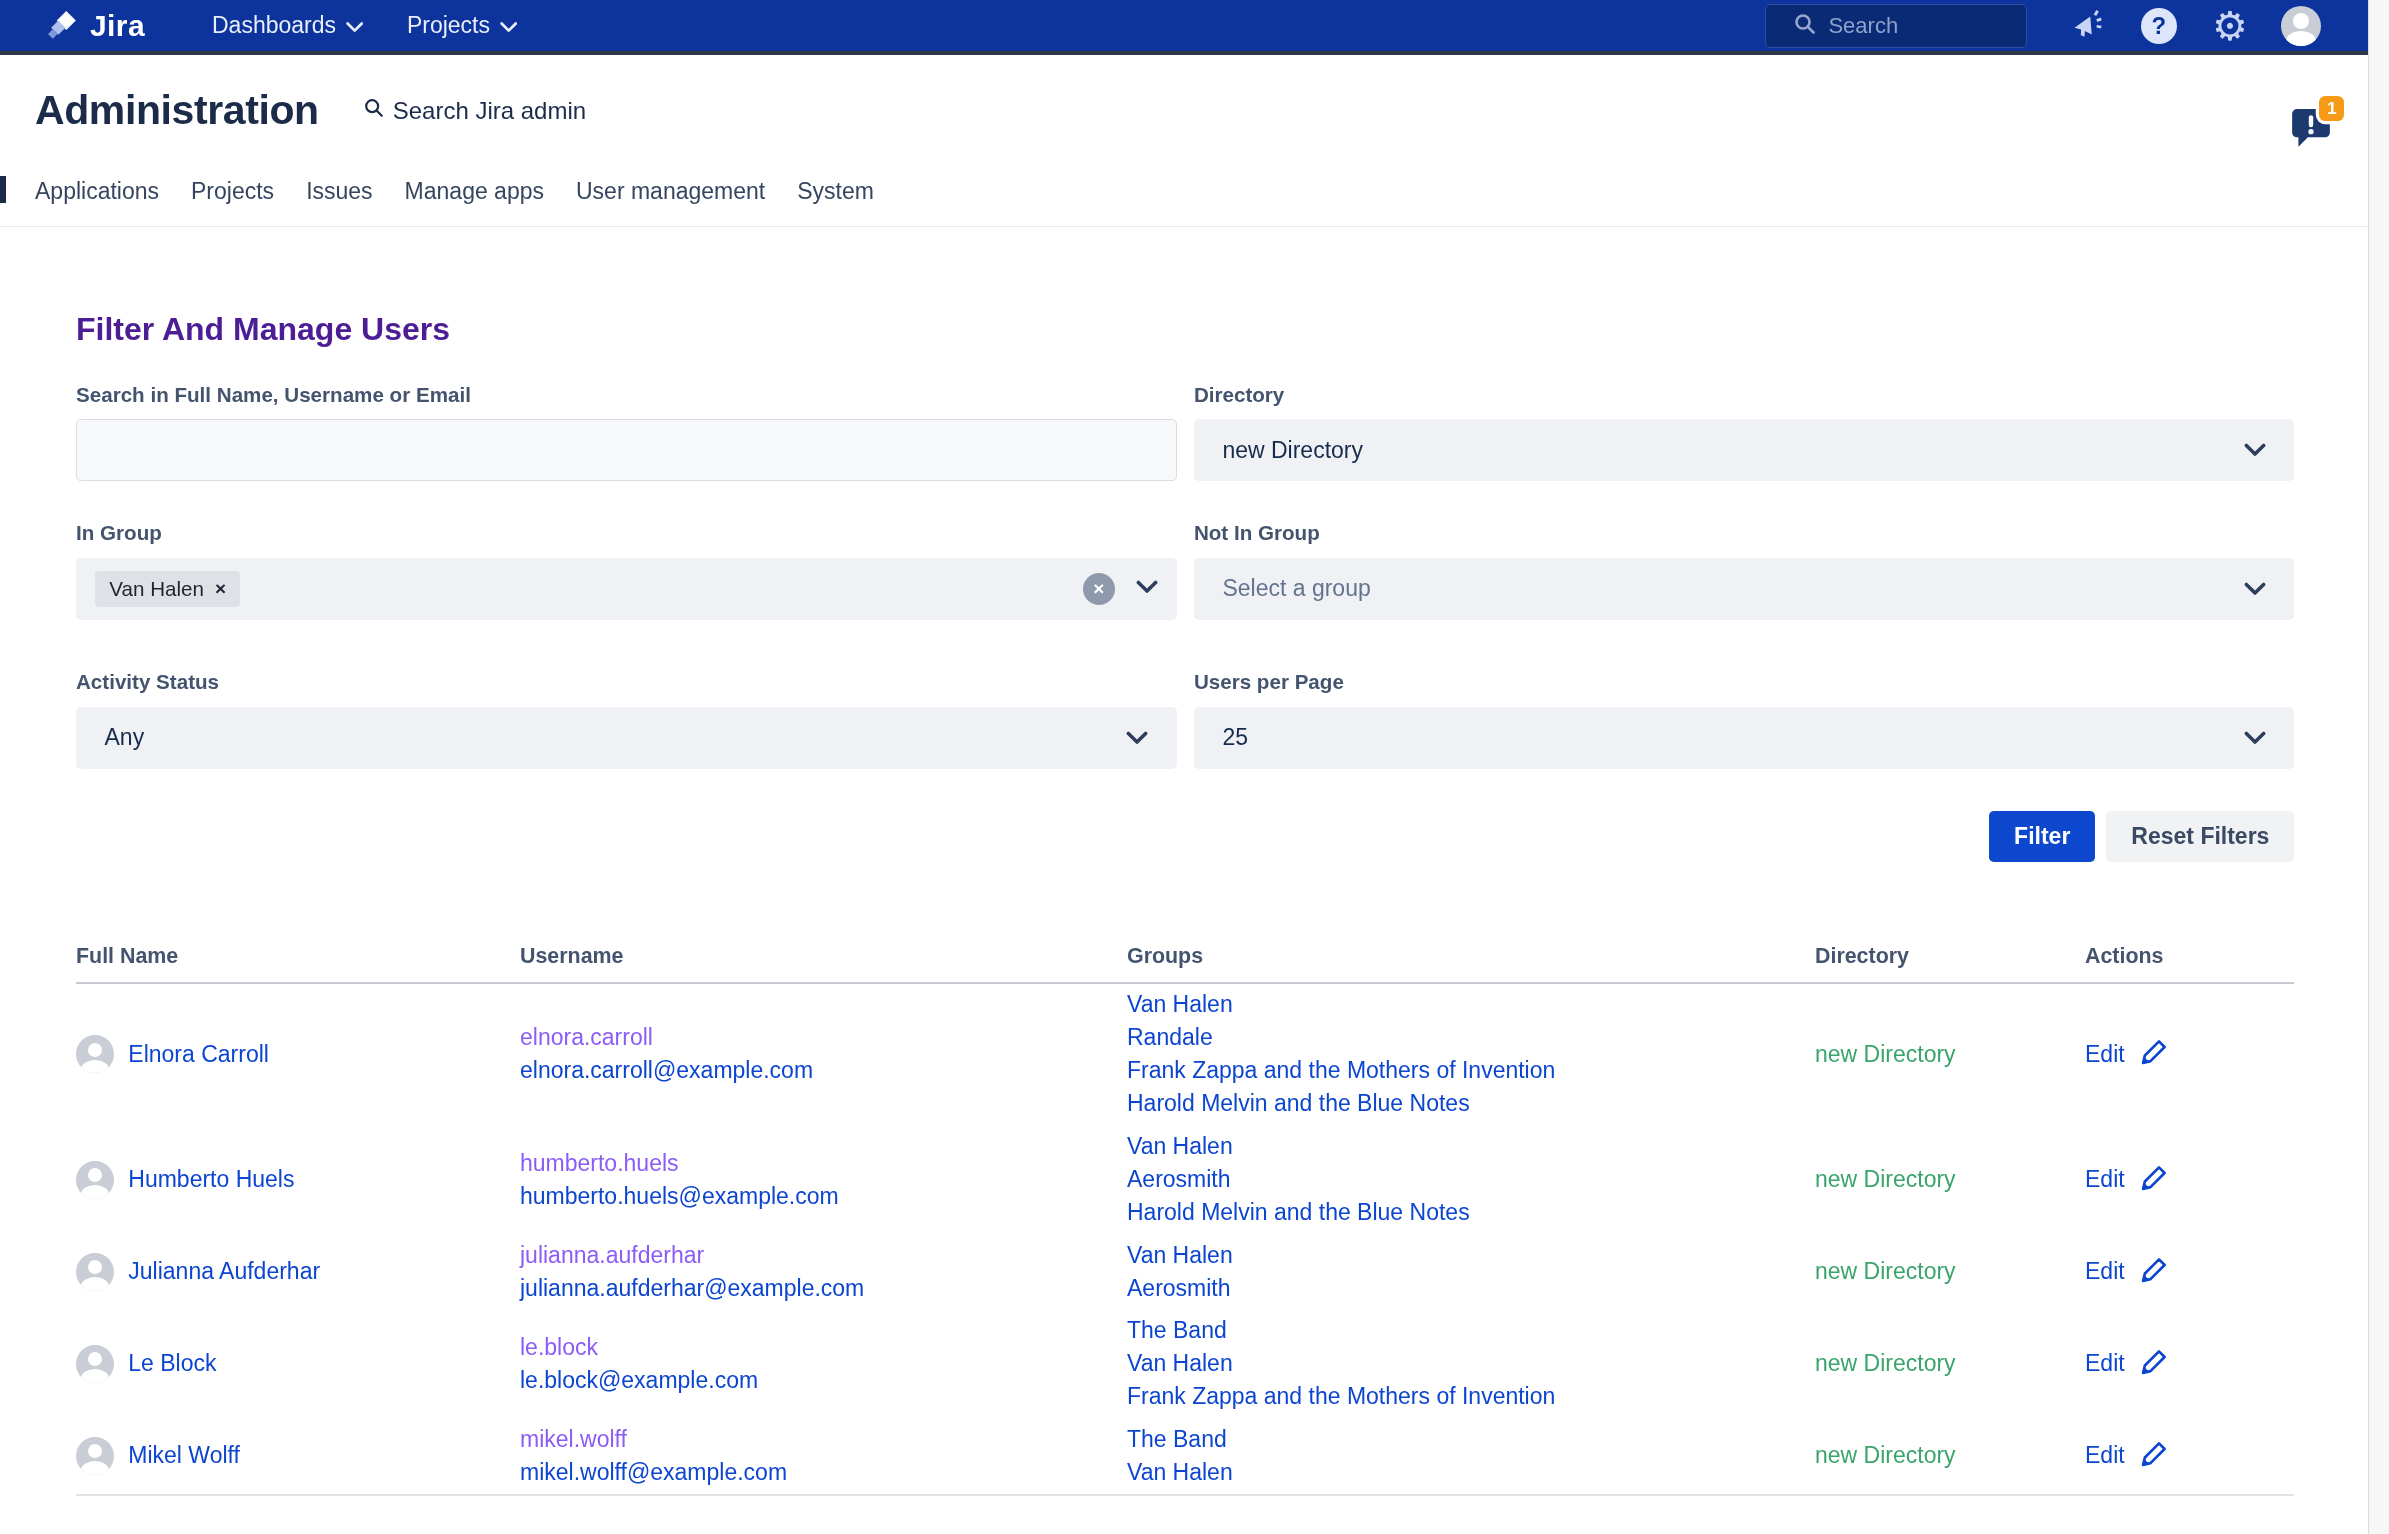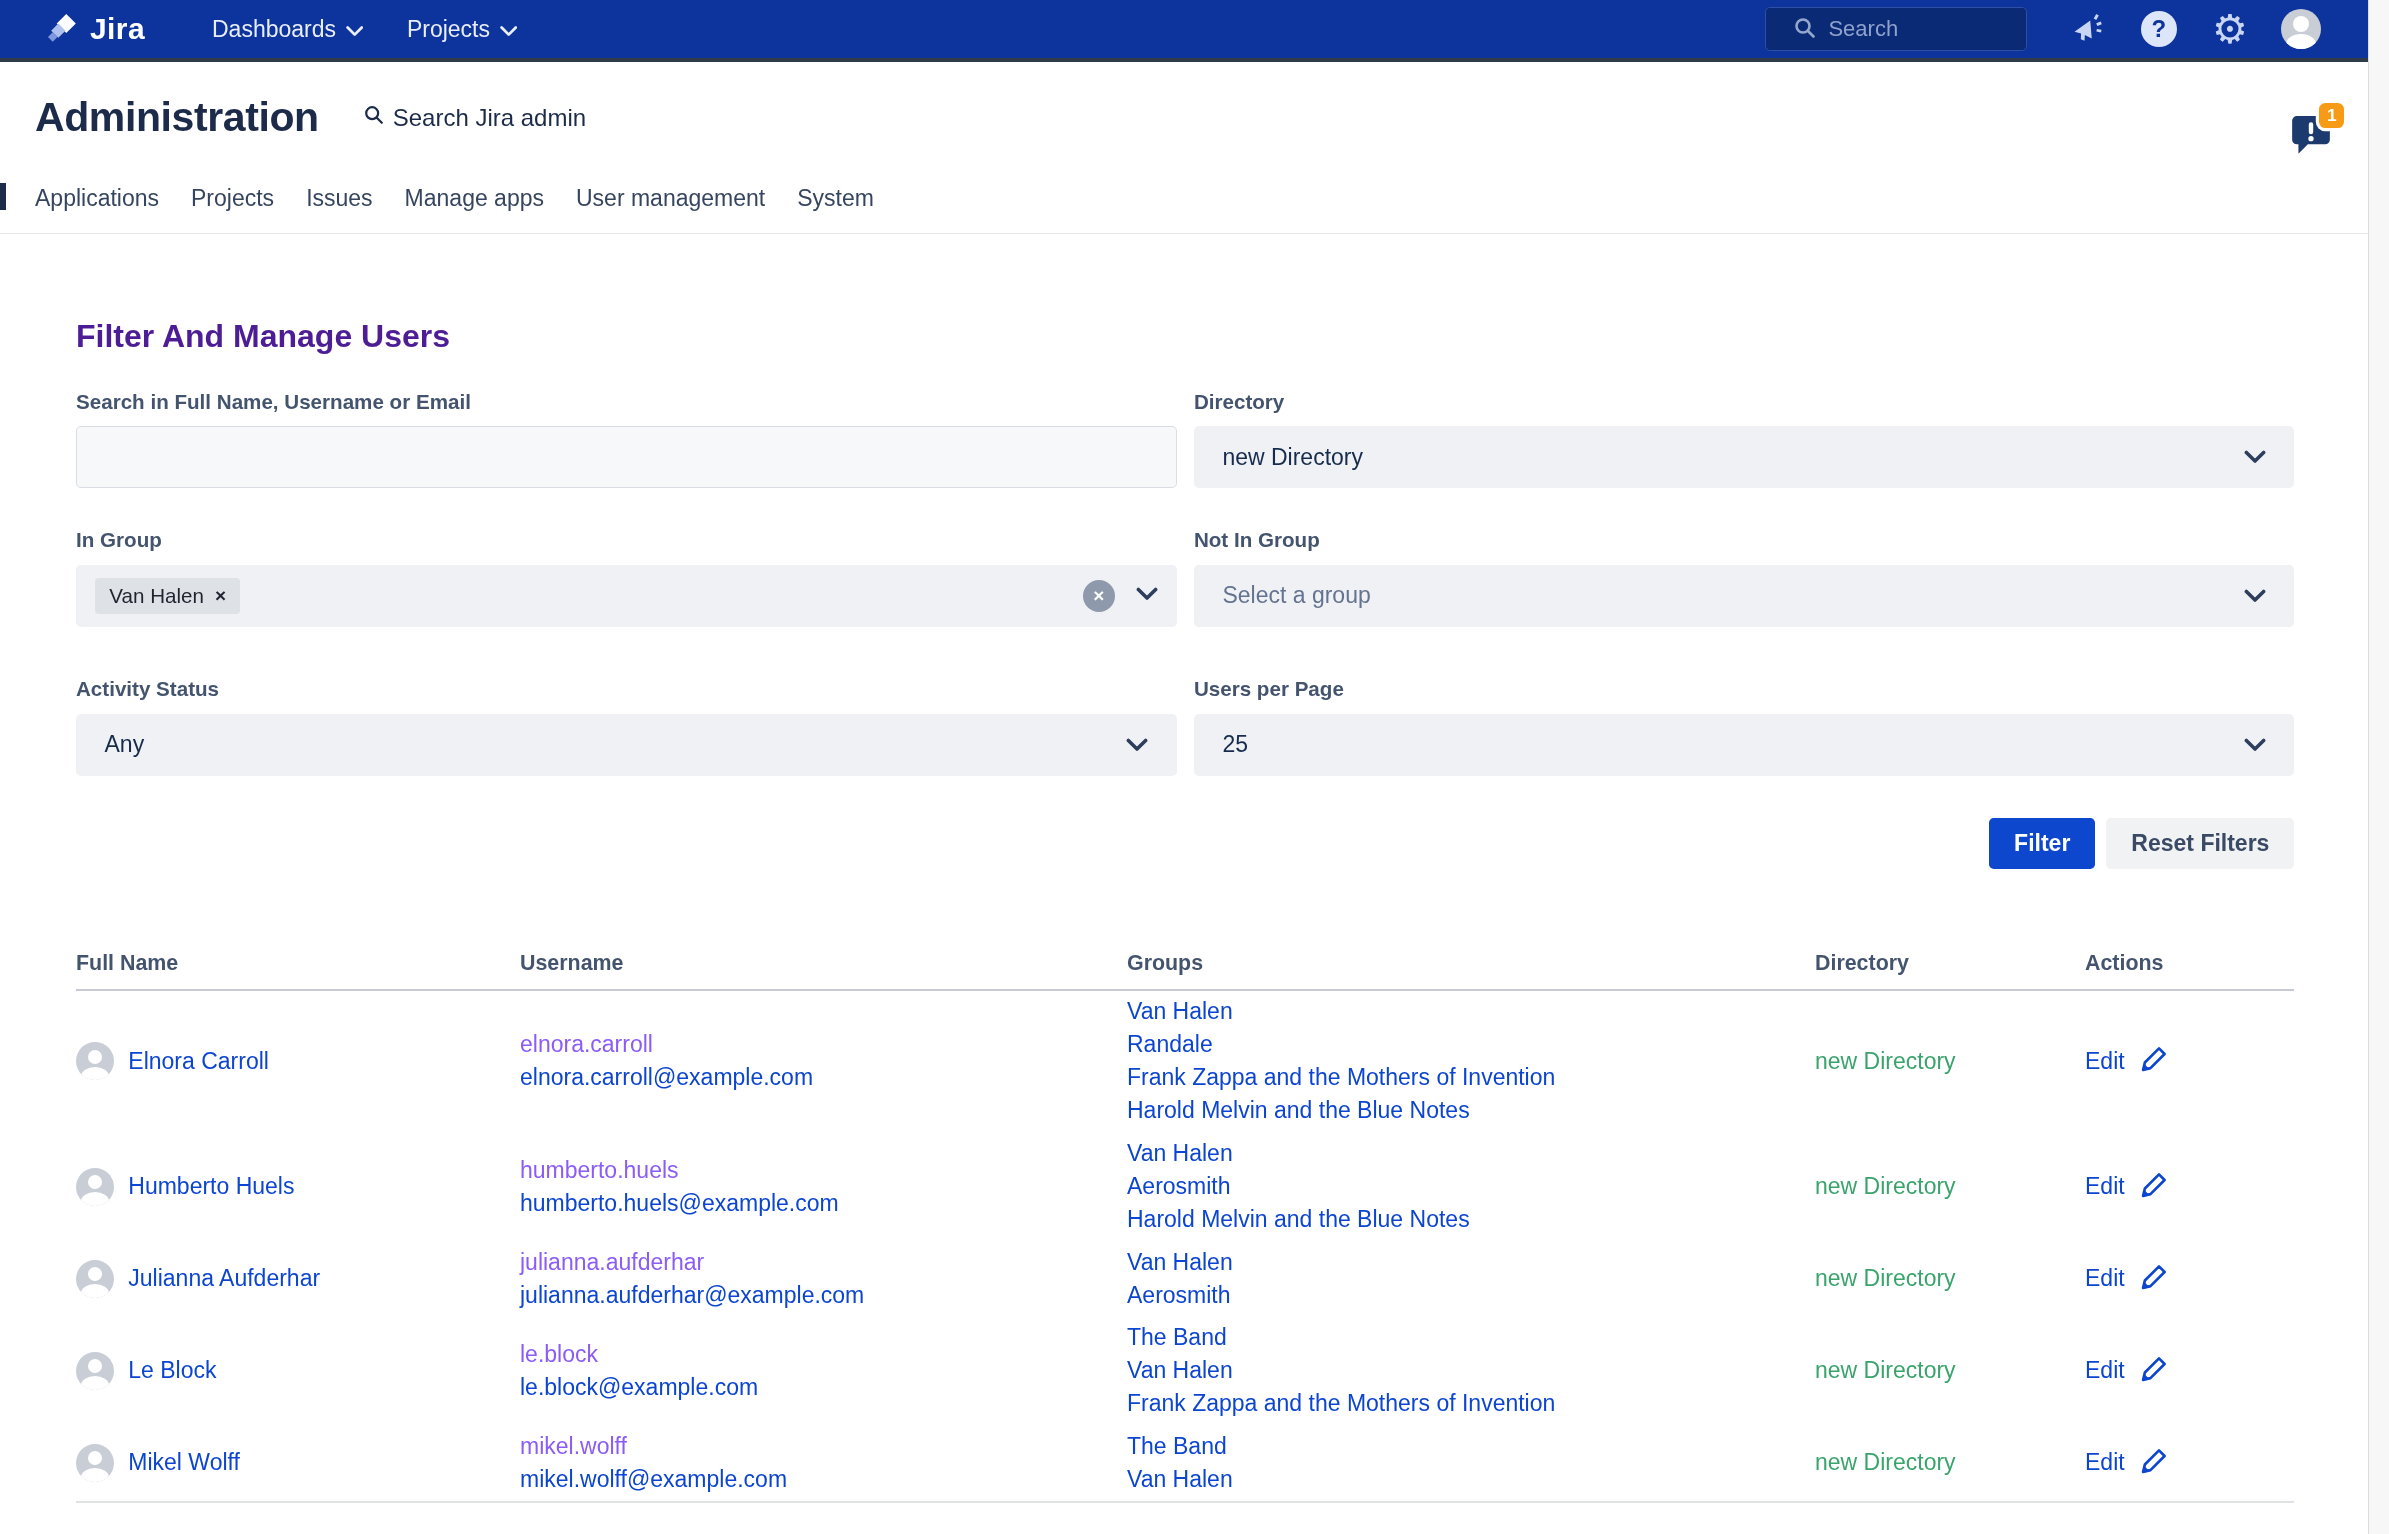--- a/index.html
+++ b/index.html
@@ -8,21 +8,21 @@
     font-family:"Liberation Sans", sans-serif;
     background:#ffffff; color:#172B4D;
     display:flex; overflow:hidden; position:relative;
   }
   .page-col { width:2369px; display:flex; flex-direction:column; }
   .scroll-strip {
     width:20.6px; height:1535px; background:#F7F7F7; border-left:0.8px solid #DCDCDC;
   }
   
   .topnav {
-    height:62px; background:#0D339C; border-bottom:4px solid #2F3A47;
+    height:55px; background:#0D339C; border-bottom:4px solid #2F3A47;
     display:flex; align-items:center; padding:0 0 0 44px; flex-shrink:0;
   }
   .brand { display:flex; align-items:center; gap:11px; margin-right:67px; cursor:pointer; }
   .brand-text { color:#ffffff; font-size:30px; font-weight:700; letter-spacing:0.4px; }
   .nav-item {
     color:#E9EEFB; font-size:23px; display:flex; align-items:center; gap:9.5px;
     margin-right:44px; cursor:pointer;
   }
   .nav-right { margin-left:auto; display:flex; align-items:center; gap:0; padding-right:32px; }
   .nav-search {

